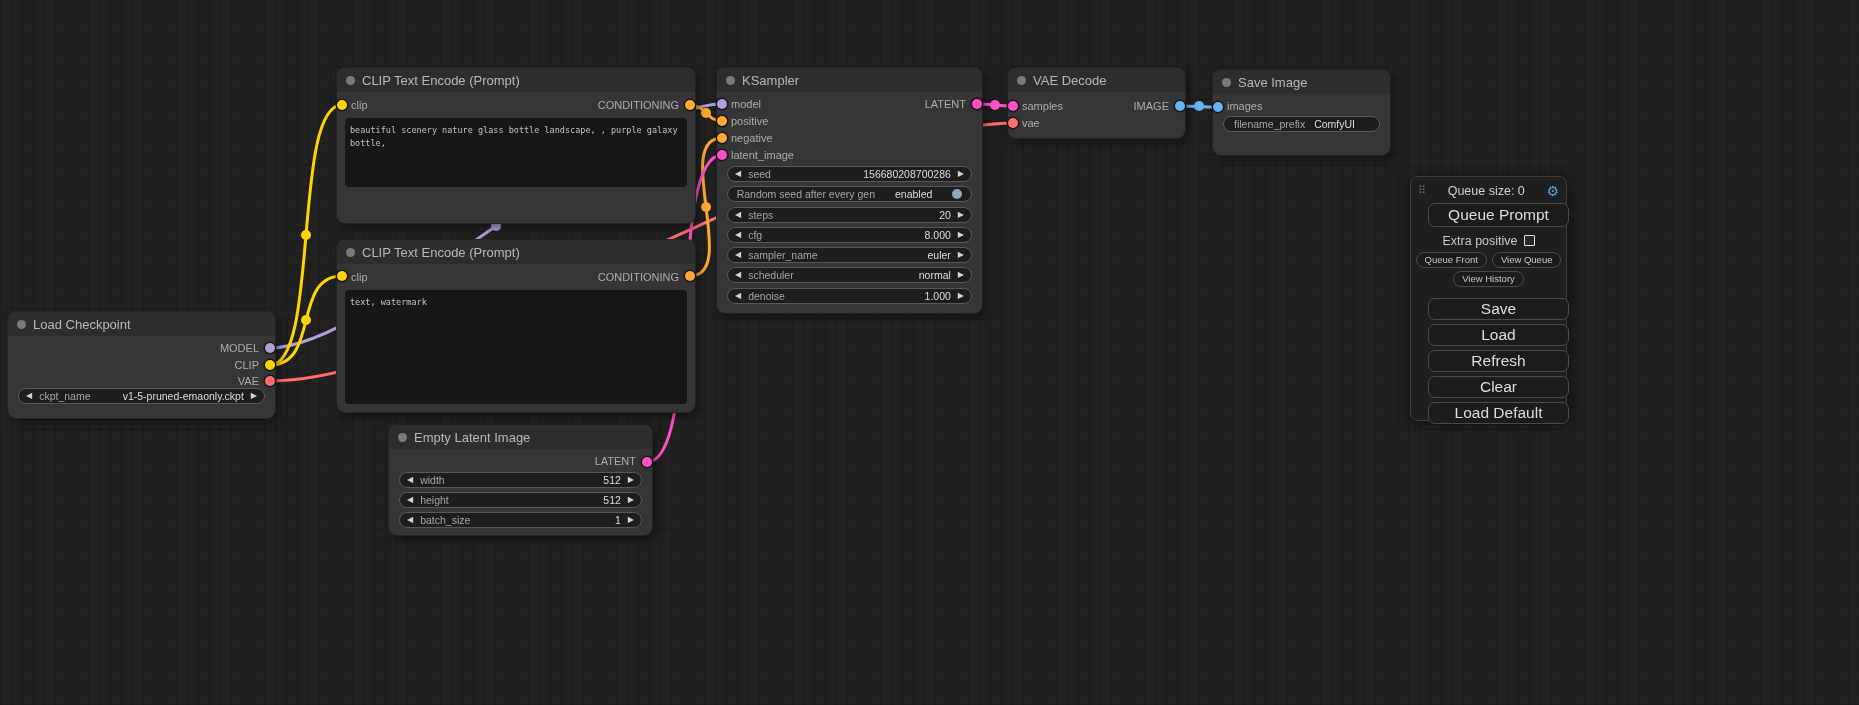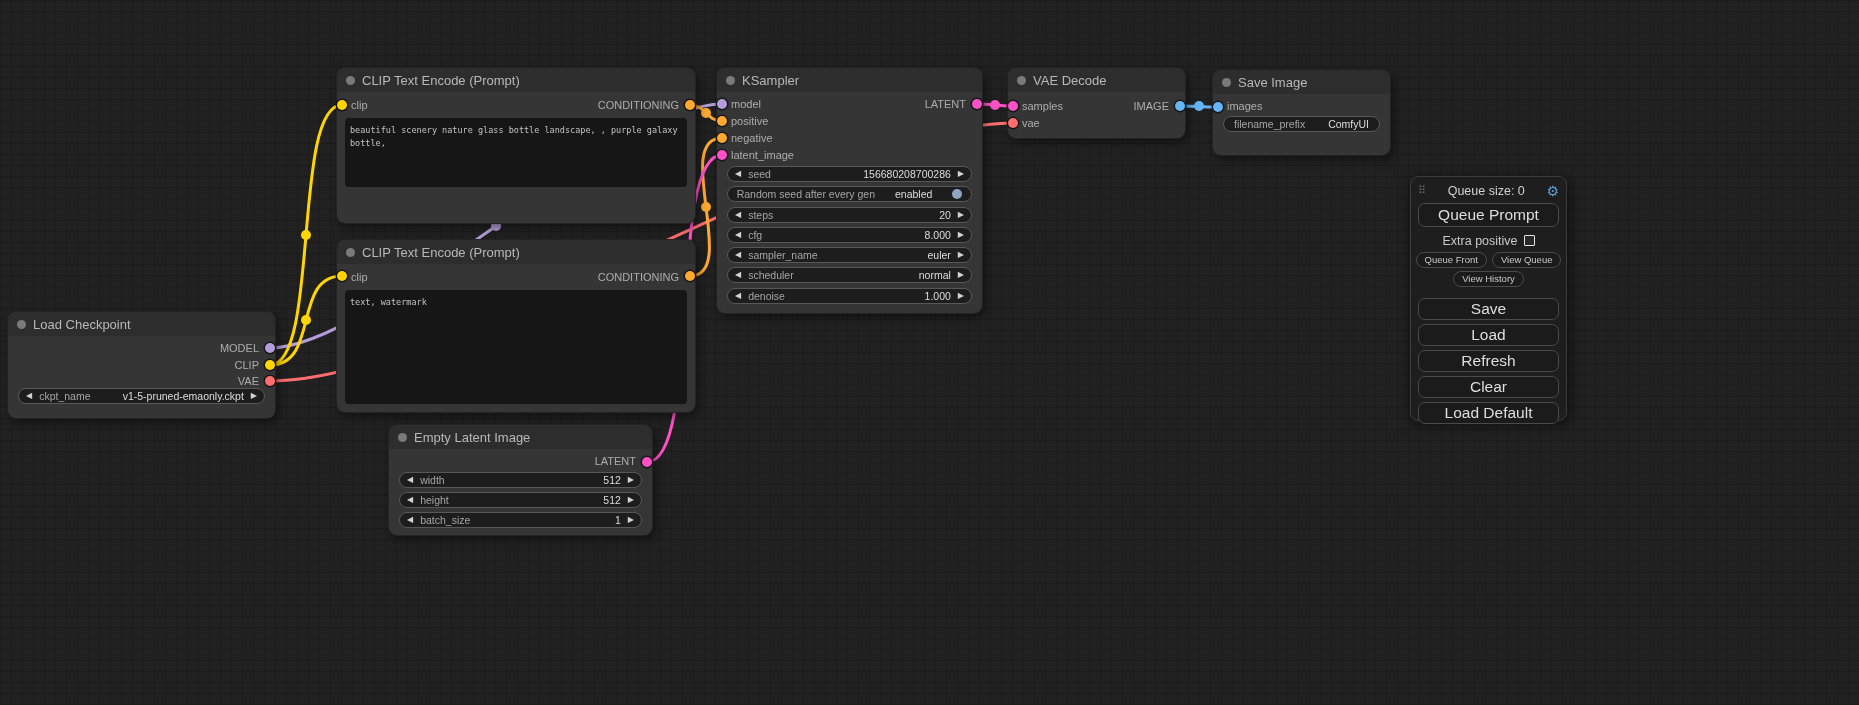--- a/index.html
+++ b/index.html
@@ -31,34 +31,34 @@
        padding:6px 5px;font-family:"DejaVu Sans Mono",monospace;font-size:8.5px;line-height:13px;
        color:#c4c4c4;white-space:normal;overflow:hidden;}
 
   .widget{position:absolute;left:10px;right:10px;height:16px;background:#1d1d1d;
        border:1px solid #585858;border-radius:9px;display:flex;align-items:center;
        padding:0 7px;font-size:10.5px;color:#a5a5a5;}
   .widget .arrow{font-size:8px;color:#d2d2d2;line-height:1;flex:none;}
   .widget .wname{margin-left:7px;white-space:nowrap;overflow:hidden;}
   .widget .wvalue{margin-left:auto;margin-right:7px;color:#dddddd;white-space:nowrap;}
   .widget.noarrows .wname{margin-left:3px;}
-  .widget.noarrows .wvalue{margin-right:3px;}
+  .widget.noarrows .wvalue{margin-right:17px;}
   .widget.centered{justify-content:center;column-gap:20px;}
   .widget.centered .wname,.widget.centered .wvalue{margin:0;}
   .toggle-dot{width:10px;height:10px;border-radius:50%;background:#8fa6c1;flex:none;}
 
   #queue-panel{position:absolute;left:1410px;top:176px;width:157px;height:245px;z-index:5;
        background:#1e1e1e;border:1px solid #3c3c3c;border-radius:8px;
        box-shadow:2px 3px 14px rgba(0,0,0,.6);padding:5px 7px;}
   .qp-header{display:flex;align-items:center;height:17px;}
   .qp-handle{color:#6e6e6e;font-size:11px;}
   .qp-title{flex:1;text-align:center;font-size:12.5px;color:#d0d0d0;}
   .qp-gear{color:#5d9fd4;font-size:14px;line-height:1;}
   .qbtn{display:flex;align-items:center;justify-content:center;background:#1b1b1b;
-       border:1px solid #4a4a4a;border-radius:7px;color:#dedede;}
+       border:1px solid #4a4a4a;border-radius:7px;color:#dedede;margin-left:10px;}
   #queue-prompt-btn{width:100%;height:24px;margin-top:4px;font-size:15.5px;}
   .qp-extra{display:flex;align-items:center;justify-content:center;gap:6px;height:15px;
        margin-top:6px;font-size:12.5px;color:#c9c9c9;}
   .qp-checkbox{width:11px;height:11px;border:1px solid #e4e4e4;background:#272727;border-radius:1px;}
   .qp-smallrow{display:flex;justify-content:center;gap:5px;margin-top:4px;}
   .qsmall{font-size:9.5px;padding:1px 8px 2px;border-radius:9px;background:#1b1b1b;
        border:1px solid #4a4a4a;color:#c9c9c9;display:inline-block;white-space:nowrap;}
   .qp-history{display:flex;justify-content:center;margin-top:3px;}
   .action{width:100%;height:22px;font-size:15.5px;margin-top:4px;}
   #save-btn{margin-top:11px;}

